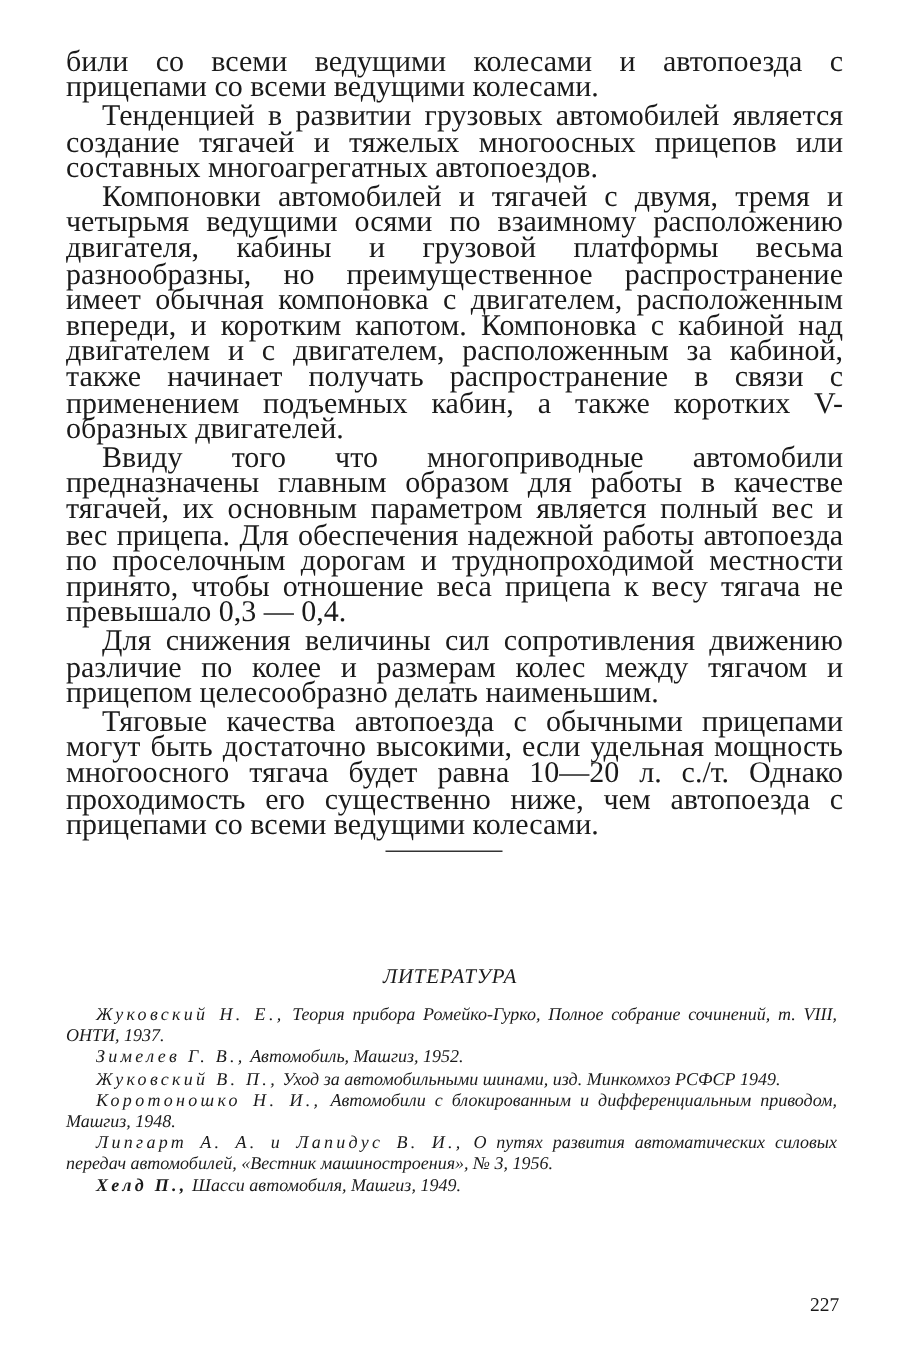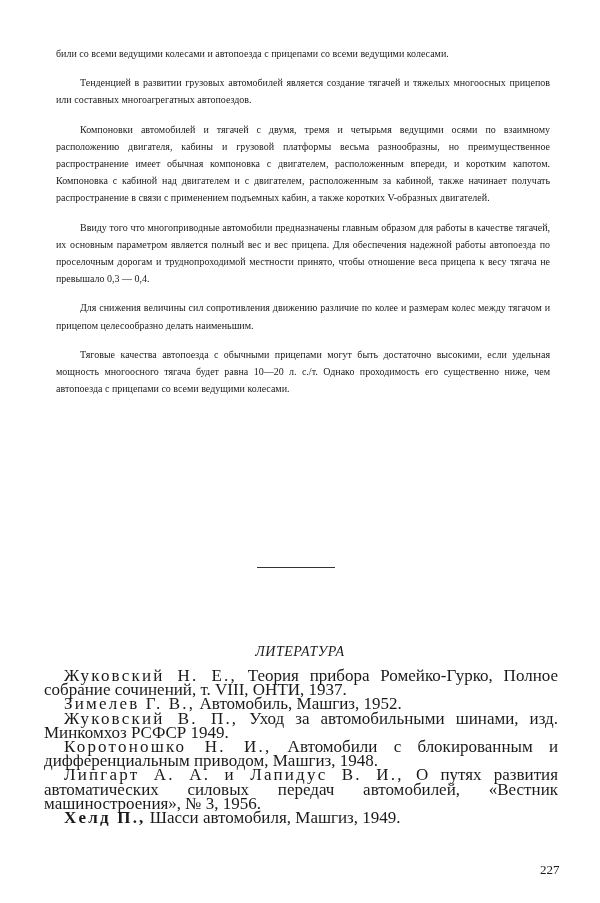--- a/index.html
+++ b/index.html
@@ -3,41 +3,41 @@
 <meta charset="utf-8">
 <style>
   html, body { margin: 0; padding: 0; background: #ffffff; }
   body { width: 600px; height: 903px; position: relative; overflow: hidden; }
   .page {
     position: absolute; left: 44px; top: 33px; width: 518px;
     font-family: "Liberation Serif", "DejaVu Serif", serif;
     color: #1a1a1a;
   }
   .body-text p {
-    margin: 12px; font-size: 10px; line-height: 17.2px;
+    margin: 0; font-size: 20px; line-height: 17.2px;
     text-align: justify; text-indent: 24px;
   }
   .body-text p.cont { text-indent: 0; }
   .body-text p + p { margin-top: 2px; }
   .rule {
     position: absolute; left: 257px; top: 567px; width: 78px; height: 0;
     border-top: 1px solid #333;
   }
   .lit-title {
     position: absolute; left: 0; top: 644px; width: 600px; text-align: center;
     font-family: "Liberation Serif", serif; font-style: italic;
     font-size: 14px; letter-spacing: 0.5px; color: #1a1a1a;
   }
   .refs {
     position: absolute; left: 44px; top: 669px; width: 514px;
     font-family: "Liberation Serif", serif; color: #1a1a1a;
   }
   .refs .ref {
-    font-size: 17px; line-height: 14.2px; text-align: justify;
-    text-indent: 20px; margin: 0;
+    font-size: 12px; line-height: 14.2px; text-align: justify;
+    text-indent: 20px; margin: 0; font-style: italic;
   }
   .refs .author { letter-spacing: 2.2px; }
   .page-num {
     position: absolute; left: 540px; top: 862px;
     font-family: "Liberation Serif", serif; font-size: 13px; color: #1a1a1a;
   }
 </style>
 </head>
 <body>
 

